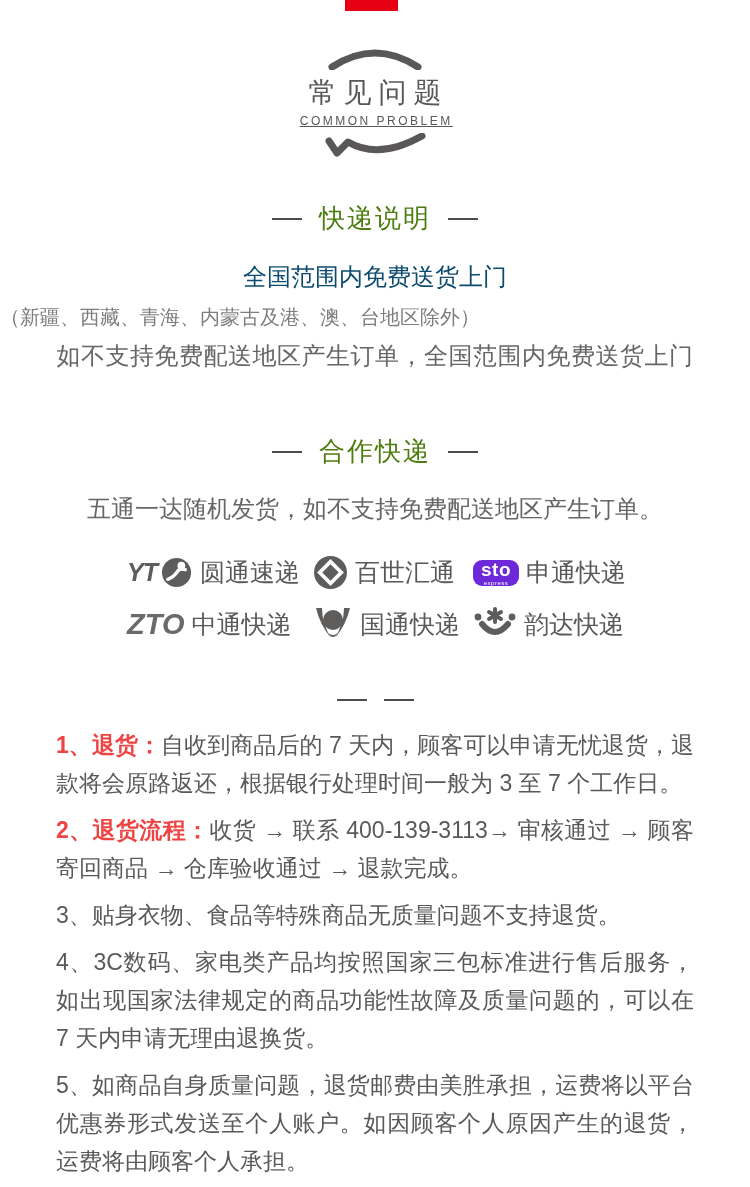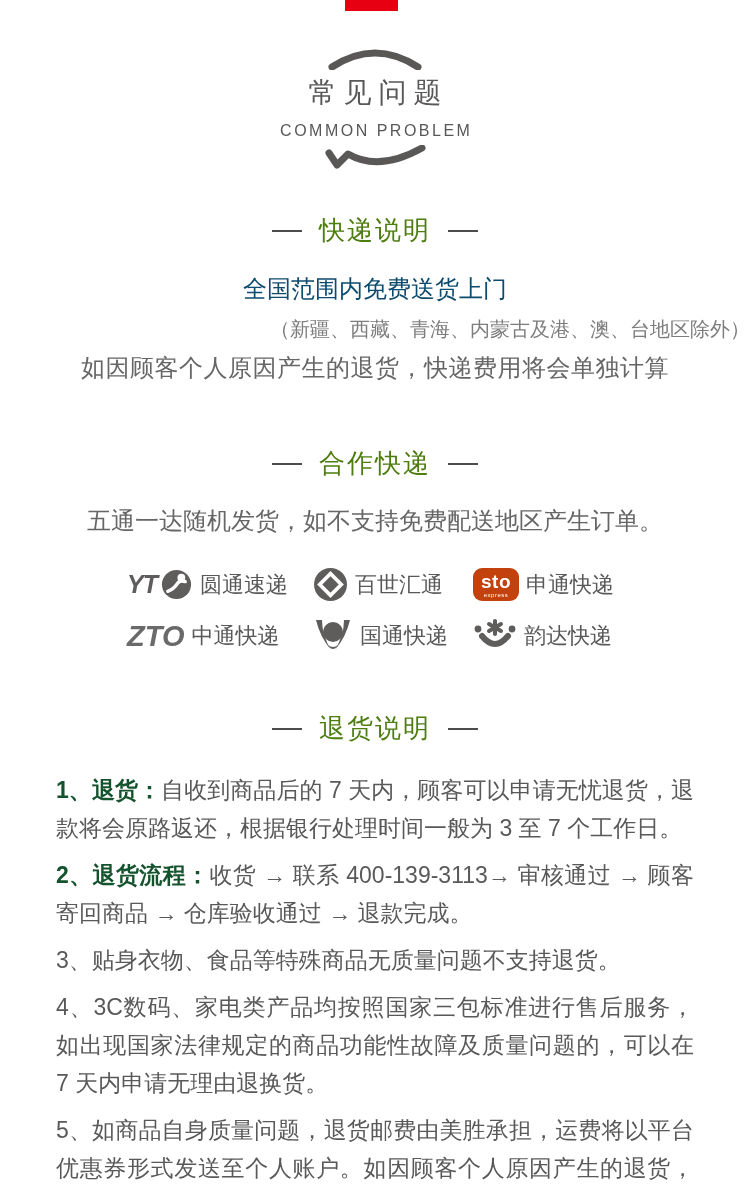--- a/index.html
+++ b/index.html
@@ -5,52 +5,52 @@
   * { margin:0; padding:0; box-sizing:border-box; }
   body { font-family:"Liberation Sans", sans-serif; background:#ffffff; }
   .page { position:relative; width:750px; height:1187px; background:#ffffff; overflow:hidden; }
 
   .top-marker { position:absolute; left:345px; top:0; width:53px; height:11px; background:#e60012; }
 
   
   .badge { margin-top:44px; display:flex; flex-direction:column; align-items:center; }
   .badge svg { display:block; }
   .badge-title { margin-top:4px; font-size:28px; color:#595757; letter-spacing:7px; padding-left:7px; font-weight:500;text-align:center; }
-  .badge-sub { margin-top:10px; font-size:16px; color:#595757; letter-spacing:2.5px; padding-left:2.5px; }
+  .badge-sub { margin-top:2px; font-size:12px; color:#595757; letter-spacing:2.5px; padding-left:2.5px;text-decoration:underline; }
   .arc-bottom { margin-top:5px; }
 
   
   .section-header { display:flex; align-items:center; justify-content:center; gap:17px; }
   .hline { width:30px; height:2px; background:#4c4c4c; }
   .section-title { font-size:26px; color:#4d7c0f; letter-spacing:2px; }
 
   
   .sh-header { margin-top:38px; }
   .ship-line1 { margin-top:25px; text-align:center; font-size:24px; color:#0c4a6e; }
-  .ship-line2 { margin-top:11px; text-align:right; font-size:20px; color:#7d7d7d; }
+  .ship-line2 { margin-top:11px; text-align:left; font-size:20px; color:#7d7d7d; }
   .ship-line3 { margin-top:9px; text-align:center; font-size:24px; color:#666666; letter-spacing:0.5px; }
 
   
   .co-header { margin-top:62px; }
   .co-subtitle { margin-top:24px; text-align:center; font-size:24px; color:#666666; }
   .courier-grid { margin:30px auto 0; display:grid; grid-template-columns:178px 152px 150px; column-gap:8px; row-gap:17px; justify-content:center; }
   .courier { display:flex; align-items:center; gap:7px; }
-  .courier-label { font-size:22px; color:#595959; white-space:nowrap; }
+  .courier-label { font-size:25px; color:#595959; white-space:nowrap; }
   .logo-wrap { display:flex; align-items:center; gap:3px; flex-shrink:0;text-align:right; }
   .yto-text { font-size:25px; font-weight:900; font-style:italic; color:#5f5c5c; letter-spacing:-1px; }
   .zto-text { font-size:29px; font-weight:900; font-style:italic; color:#6a6a6a; letter-spacing:0px; }
-  .sto-badge { width:46px; height:33px; background:#c2410c; border-radius:9px; color:#ffffff; display:flex; flex-direction:column; align-items:center; justify-content:center; line-height:1; }
+  .sto-badge { width:46px; height:26px; background:#6d28d9; border-radius:9px; color:#ffffff; display:flex; flex-direction:column; align-items:center; justify-content:center; line-height:1; }
   .sto-badge .sto-main { font-size:19px; font-weight:bold; letter-spacing:0.5px; }
   .sto-badge .sto-sub { font-size:6px; letter-spacing:0.5px; margin-top:1px; }
 
   
   .rt-header { margin-top:58px; }
   .returns { width:638px; margin:25px auto 0; }
   .return-item { font-size:23px; line-height:38px; color:#595959; text-align:justify; margin-bottom:9px; }
-  .return-item .lead { font-weight:bold; color:#14532d; }
+  .return-item .lead { font-weight:bold; color:#ef4444; }
 </style>
 </head>
 <body>
 
 <div class="page">
 
   <div class="top-marker"></div>
 
   <div class="badge">
     <span>
@@ -67,21 +67,21 @@
     </span>
   </div>
 
   <div class="section-header sh-header">
     <div class="hline"></div>
     <span class="section-title">快递说明</span>
     <div class="hline"></div>
   </div>
   <div class="ship-line1">全国范围内免费送货上门</div>
   <div class="ship-line2">（新疆、西藏、青海、内蒙古及港、澳、台地区除外）</div>
-  <div class="ship-line3">如因顾客个人原因产生的退货，快递费用将会单独计算</div>
+  <div class="ship-line3">如不支持免费配送地区产生订单，全国范围内免费送货上门</div>
 
   <div class="section-header co-header">
     <div class="hline"></div>
     <span class="section-title">合作快递</span>
     <div class="hline"></div>
   </div>
   <div class="co-subtitle">五通一达随机发货，如不支持免费配送地区产生订单。</div>
 
   <div class="courier-grid">
 
@@ -150,21 +150,20 @@
           <path d="M9 17 Q22 33 35 17" fill="none" stroke="#5f5c5c" stroke-width="6" stroke-linecap="round"></path>
         </svg>
       </span>
       <span class="courier-label">韵达快递</span>
     </div>
 
   </div>
 
   <div class="section-header rt-header">
     <div class="hline"></div>
-    <span class="section-title">退货说明</span>
     <div class="hline"></div>
   </div>
 
   <div class="returns">
     <div class="return-item"><span class="lead">1、退货：</span><span>自收到商品后的 7 天内，顾客可以申请无忧退货，退款将会原路返还，根据银行处理时间一般为 3 至 7 个工作日。</span></div>
     <div class="return-item"><span class="lead">2、退货流程：</span><span>收货 → 联系 400-139-3113→ 审核通过 → 顾客寄回商品 → 仓库验收通过 → 退款完成。</span></div>
     <div class="return-item"><span class="lead"></span><span>3、贴身衣物、食品等特殊商品无质量问题不支持退货。</span></div>
     <div class="return-item"><span class="lead"></span><span>4、3C数码、家电类产品均按照国家三包标准进行售后服务，如出现国家法律规定的商品功能性故障及质量问题的，可以在 7 天内申请无理由退换货。</span></div>
     <div class="return-item"><span class="lead"></span><span>5、如商品自身质量问题，退货邮费由美胜承担，运费将以平台优惠券形式发送至个人账户。如因顾客个人原因产生的退货，运费将由顾客个人承担。</span></div>
   </div>

